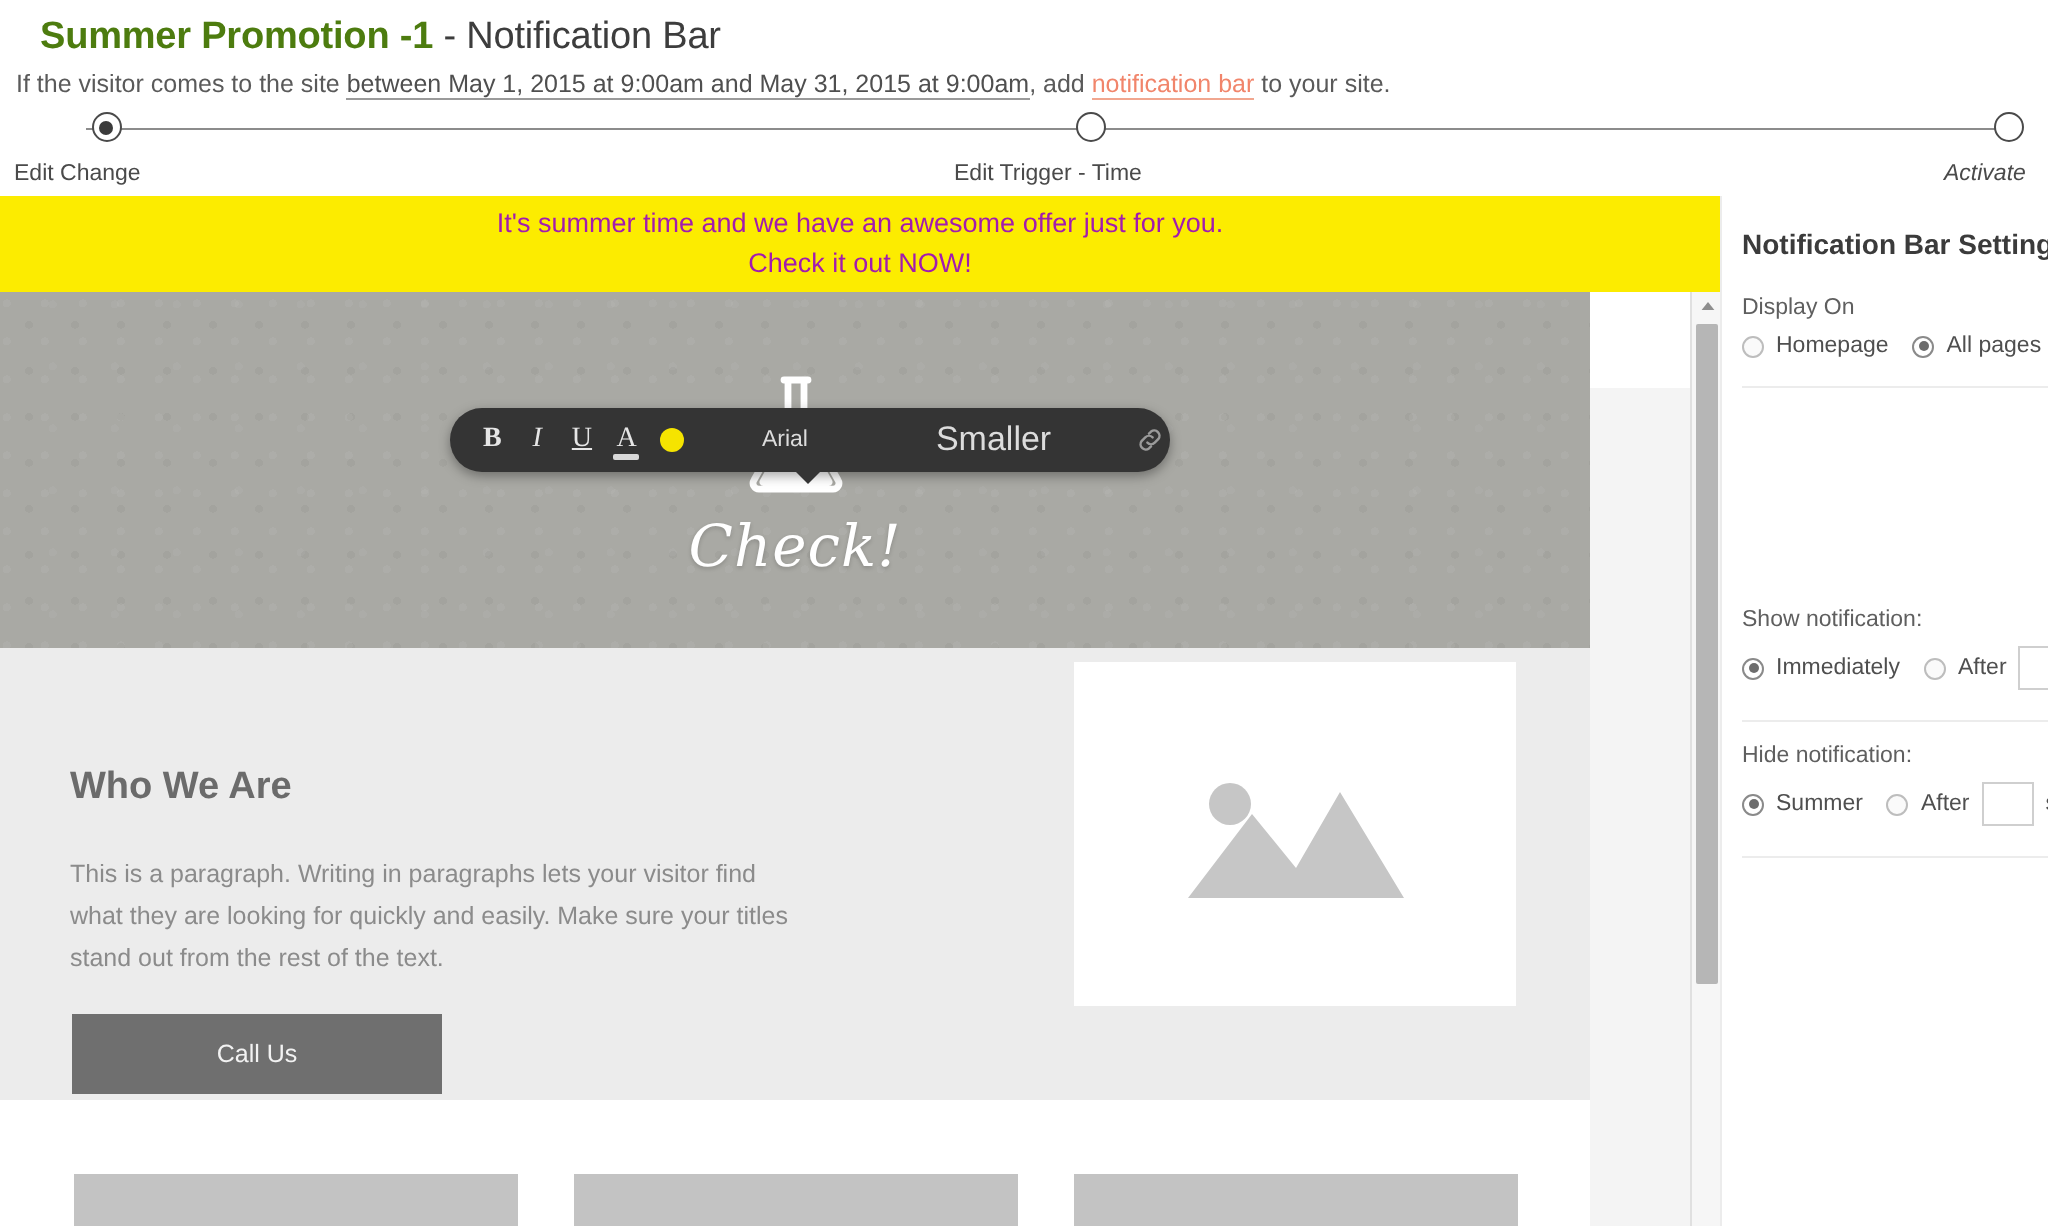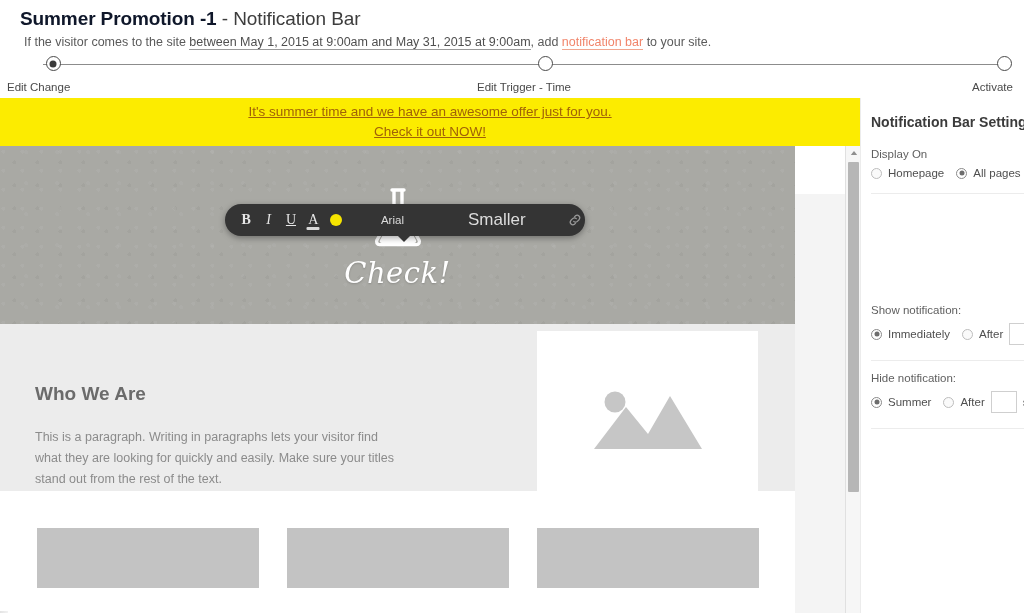--- a/index.html
+++ b/index.html
@@ -13,23 +13,23 @@
   
   #header{
     position:absolute;left:0;top:0;width:1024px;height:98px;
     background:#fff;box-sizing:border-box;
   }
   #page-title{
     position:absolute;left:20px;top:8px;
     font-size:19px;color:#3d3d3d;font-weight:400;white-space:nowrap;
     letter-spacing:-0.1px;
   }
-  #page-title .strong{font-weight:700;color:#0f172a;}
+  #page-title .strong{font-weight:700;color:#4d7c0f;}
   #subtitle{
-    position:absolute;left:24px;top:35px;
+    position:absolute;left:8px;top:35px;
     font-size:12.5px;color:#5a5a5a;white-space:nowrap;
   }
   #subtitle .dateline{border-bottom:1px solid #9a9a9a;color:#4f4f4f;cursor:pointer;}
   #subtitle .changelink{color:#f1856b;border-bottom:1px solid #f1a68f;cursor:pointer;}
 
   
   #stepper{position:absolute;left:0;top:56px;width:1024px;height:40px;}
   #step-line{
     position:absolute;left:43px;top:8px;width:962px;height:1px;background:#8c8c8c;
   }
@@ -44,37 +44,37 @@
     transform:translate(-50%,-50%);
   }
   .step-label{
     font-size:11.5px;color:#4a4a4a;margin-top:10px;white-space:nowrap;text-align:center;
   }
   #step-1{left:36px;}
   #step-1 .step-label{text-align:left;margin-left:-29px;}
   #step-2{left:520px;}
   #step-2 .step-label{margin-left:-43px;}
   #step-3{left:997px;}
-  #step-3 .step-label{margin-left:-25px;text-align:left;}
+  #step-3 .step-label{margin-left:-25px;text-align:left;font-style:italic;}
 
   
   #preview{
     position:absolute;left:0;top:98px;width:860px;height:515px;overflow:hidden;
     background:#f3f3f3;
   }
 
   
   #notif-bar{
     position:absolute;left:0;top:0;width:860px;height:48px;
     background:#fcec00;
     display:flex;align-items:center;justify-content:center;
     flex-direction:column;
   }
   #notif-bar .line{
-    font-size:13.5px;color:#a16207;line-height:20px;font-weight:400;text-decoration:underline;
+    font-size:13.5px;color:#a21caf;line-height:20px;font-weight:400;
   }
 
   
   #site{
     position:absolute;left:0;top:48px;width:845px;height:467px;
     background:#ffffff;overflow:hidden;
   }
   #site-inner{position:absolute;left:0;top:0;width:795px;}
 
   
@@ -127,21 +127,21 @@
     width:13px;height:3px;background:#d8d8d8;border-radius:1px;
   }
   #tb-swatch{width:30px;}
   #tb-swatch .dot{width:12px;height:12px;border-radius:50%;background:#f5e400;display:block;}
   #tb-font{margin-left:28px;font-size:11.5px;color:#dcdcdc;padding:0 6px;}
   #tb-size{margin-left:52px;font-size:17px;color:#dcdcdc;padding:0 6px;}
   #tb-link{margin-left:34px;width:26px;color:#9a9a9a;}
 
   
   #about{
-    position:relative;width:795px;height:167px;background:#ececec;box-sizing:border-box;
+    position:relative;width:795px;height:226px;background:#ececec;box-sizing:border-box;
   }
   #about-head{
     position:absolute;left:35px;top:59px;
     font-size:19px;font-weight:700;color:#6b6b6b;
   }
   #about-para{
     position:absolute;left:35px;top:103px;width:360px;
     font-size:12.5px;line-height:21px;color:#8b8b8b;
   }
   #call-us{

